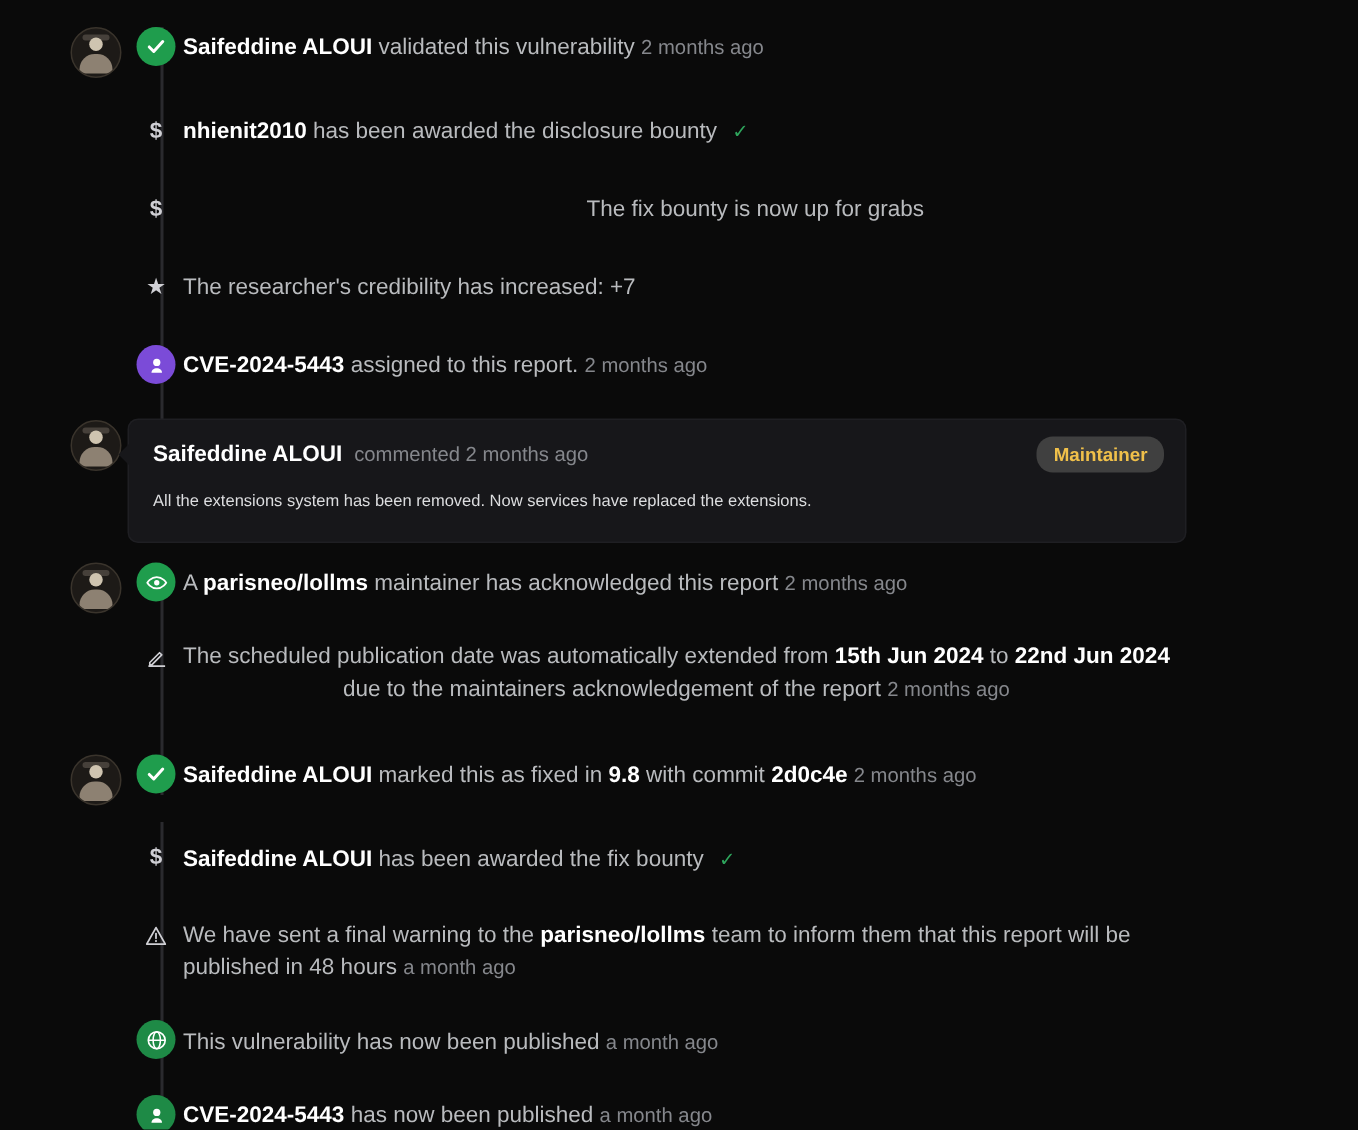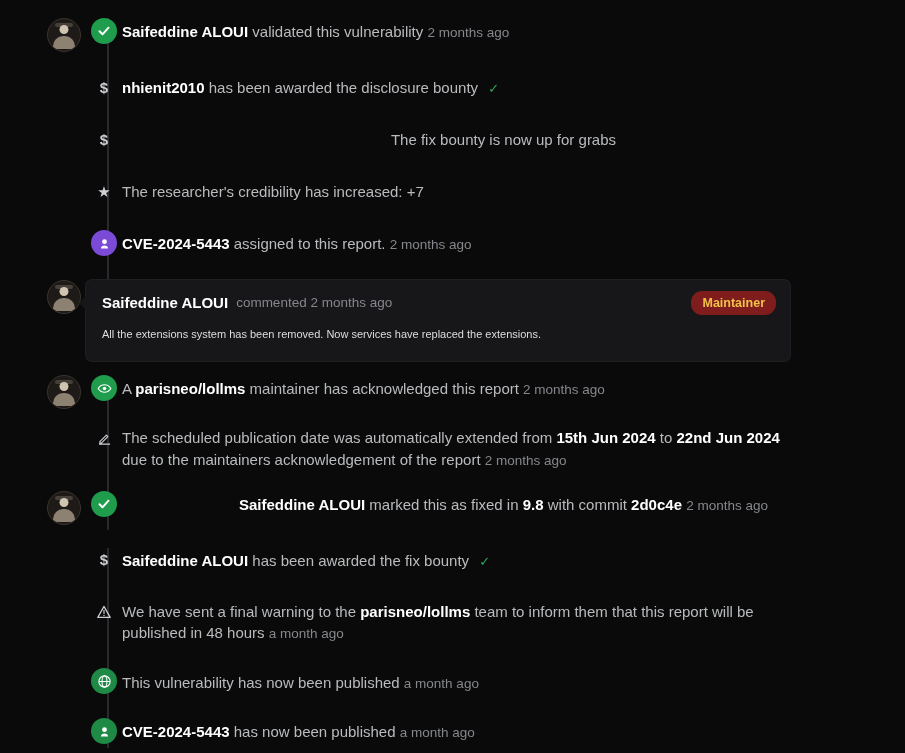--- a/index.html
+++ b/index.html
@@ -158,21 +158,21 @@
   .comment-head {
     display: flex;
     align-items: center;
     padding: 11px 14px 8px 16px;
     gap: 8px;
   }
   .comment-head .author { color: #ffffff; font-weight: bold; }
   .comment-head .meta { color: #85878c; font-size: 13.5px; }
   .tag-maintainer {
     margin-left: auto;
-    background: #7f1d1d;
+    background: #404040;
     color: #f0c04a;
     font-size: 12.5px;
     font-weight: bold;
     border-radius: 11px;
     padding: 3px 11px;
     white-space: nowrap;
   }
   .comment-body {
     padding: 4px 16px 18px 16px;
     color: #dcdddf;
@@ -298,36 +298,36 @@
         </div>
       </div>
       <div class="content" style="padding-top:3px;">
         <span class="txt">A</span>
         <span class="strong">parisneo/lollms</span>
         <span class="txt">maintainer has acknowledged this report</span>
         <span class="muted">2 months ago</span>
       </div>
     </div>
 
-    <div class="row" style="margin-top:16px;">
+    <div class="row" style="margin-top:16px;text-align:center;">
       <div class="avatar-spacer"></div>
       <div class="icon-col">
         <div class="badge plain pencil">
           <svg width="13" height="13" viewBox="0 0 14 14">
               <path d="M1 13h12M2 10.4V12h1.6l7-7-1.6-1.6-7 7z" fill="none" stroke="#cfcfd4" stroke-width="1.2" stroke-linejoin="round"></path>
             </svg>
         </div>
       </div>
       <div class="content" style="padding-top:2px; padding-right:125px;">
         <span class="txt">The scheduled publication date was automatically extended from </span><span class="strong">15th Jun 2024</span><span class="txt">  to </span><span class="strong">22nd Jun 2024</span><span class="txt">  due to the maintainers acknowledgement of the report</span>
         <span class="muted">2 months ago</span>
       </div>
     </div>
 
-    <div class="row" style="margin-top:20px;text-align:center;">
+    <div class="row" style="margin-top:32px;">
       <div class="avatar-col">
         <div class="avatar">
           <div class="hat"></div>
             <div class="head"></div>
             <div class="body"></div>
         </div>
       </div>
       <div class="icon-col">
         <div class="badge green">
           <svg width="14" height="14" viewBox="0 0 14 14">

